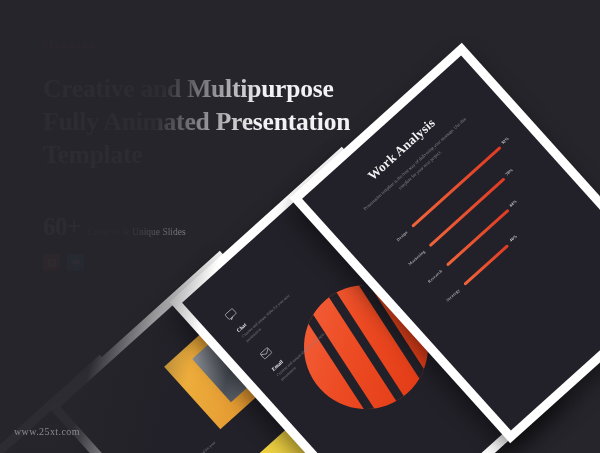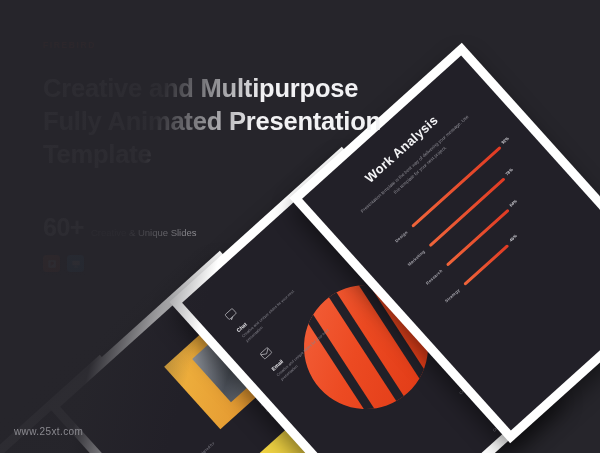--- a/index.html
+++ b/index.html
@@ -2,21 +2,21 @@
 <html><head>
 <meta charset="utf-8">
 <style>
   html,body{margin:0;padding:0;}
   body{
     width:600px;height:453px;overflow:hidden;
     background:#26252b;
     font-family:"Liberation Sans", sans-serif;
     position:relative;
   }
-  #stage{position:absolute;inset:0;overflow:hidden;background:#26252b;}
+  #stage{position:absolute;inset:0;overflow:hidden;background:#26252b;font-family:Liberation Serif, serif;}
 
   
   .copy{position:absolute;left:43px;top:40px;width:340px;z-index:40;}
   .eyebrow{
     font-size:8.5px;font-weight:700;letter-spacing:1.6px;
     color:#e4502a;margin:0 0 22px 0;
   }
   .headline{
     font-size:25.5px;line-height:1.30;font-weight:700;color:#f2f2f4;
     margin:0;letter-spacing:-0.2px;

